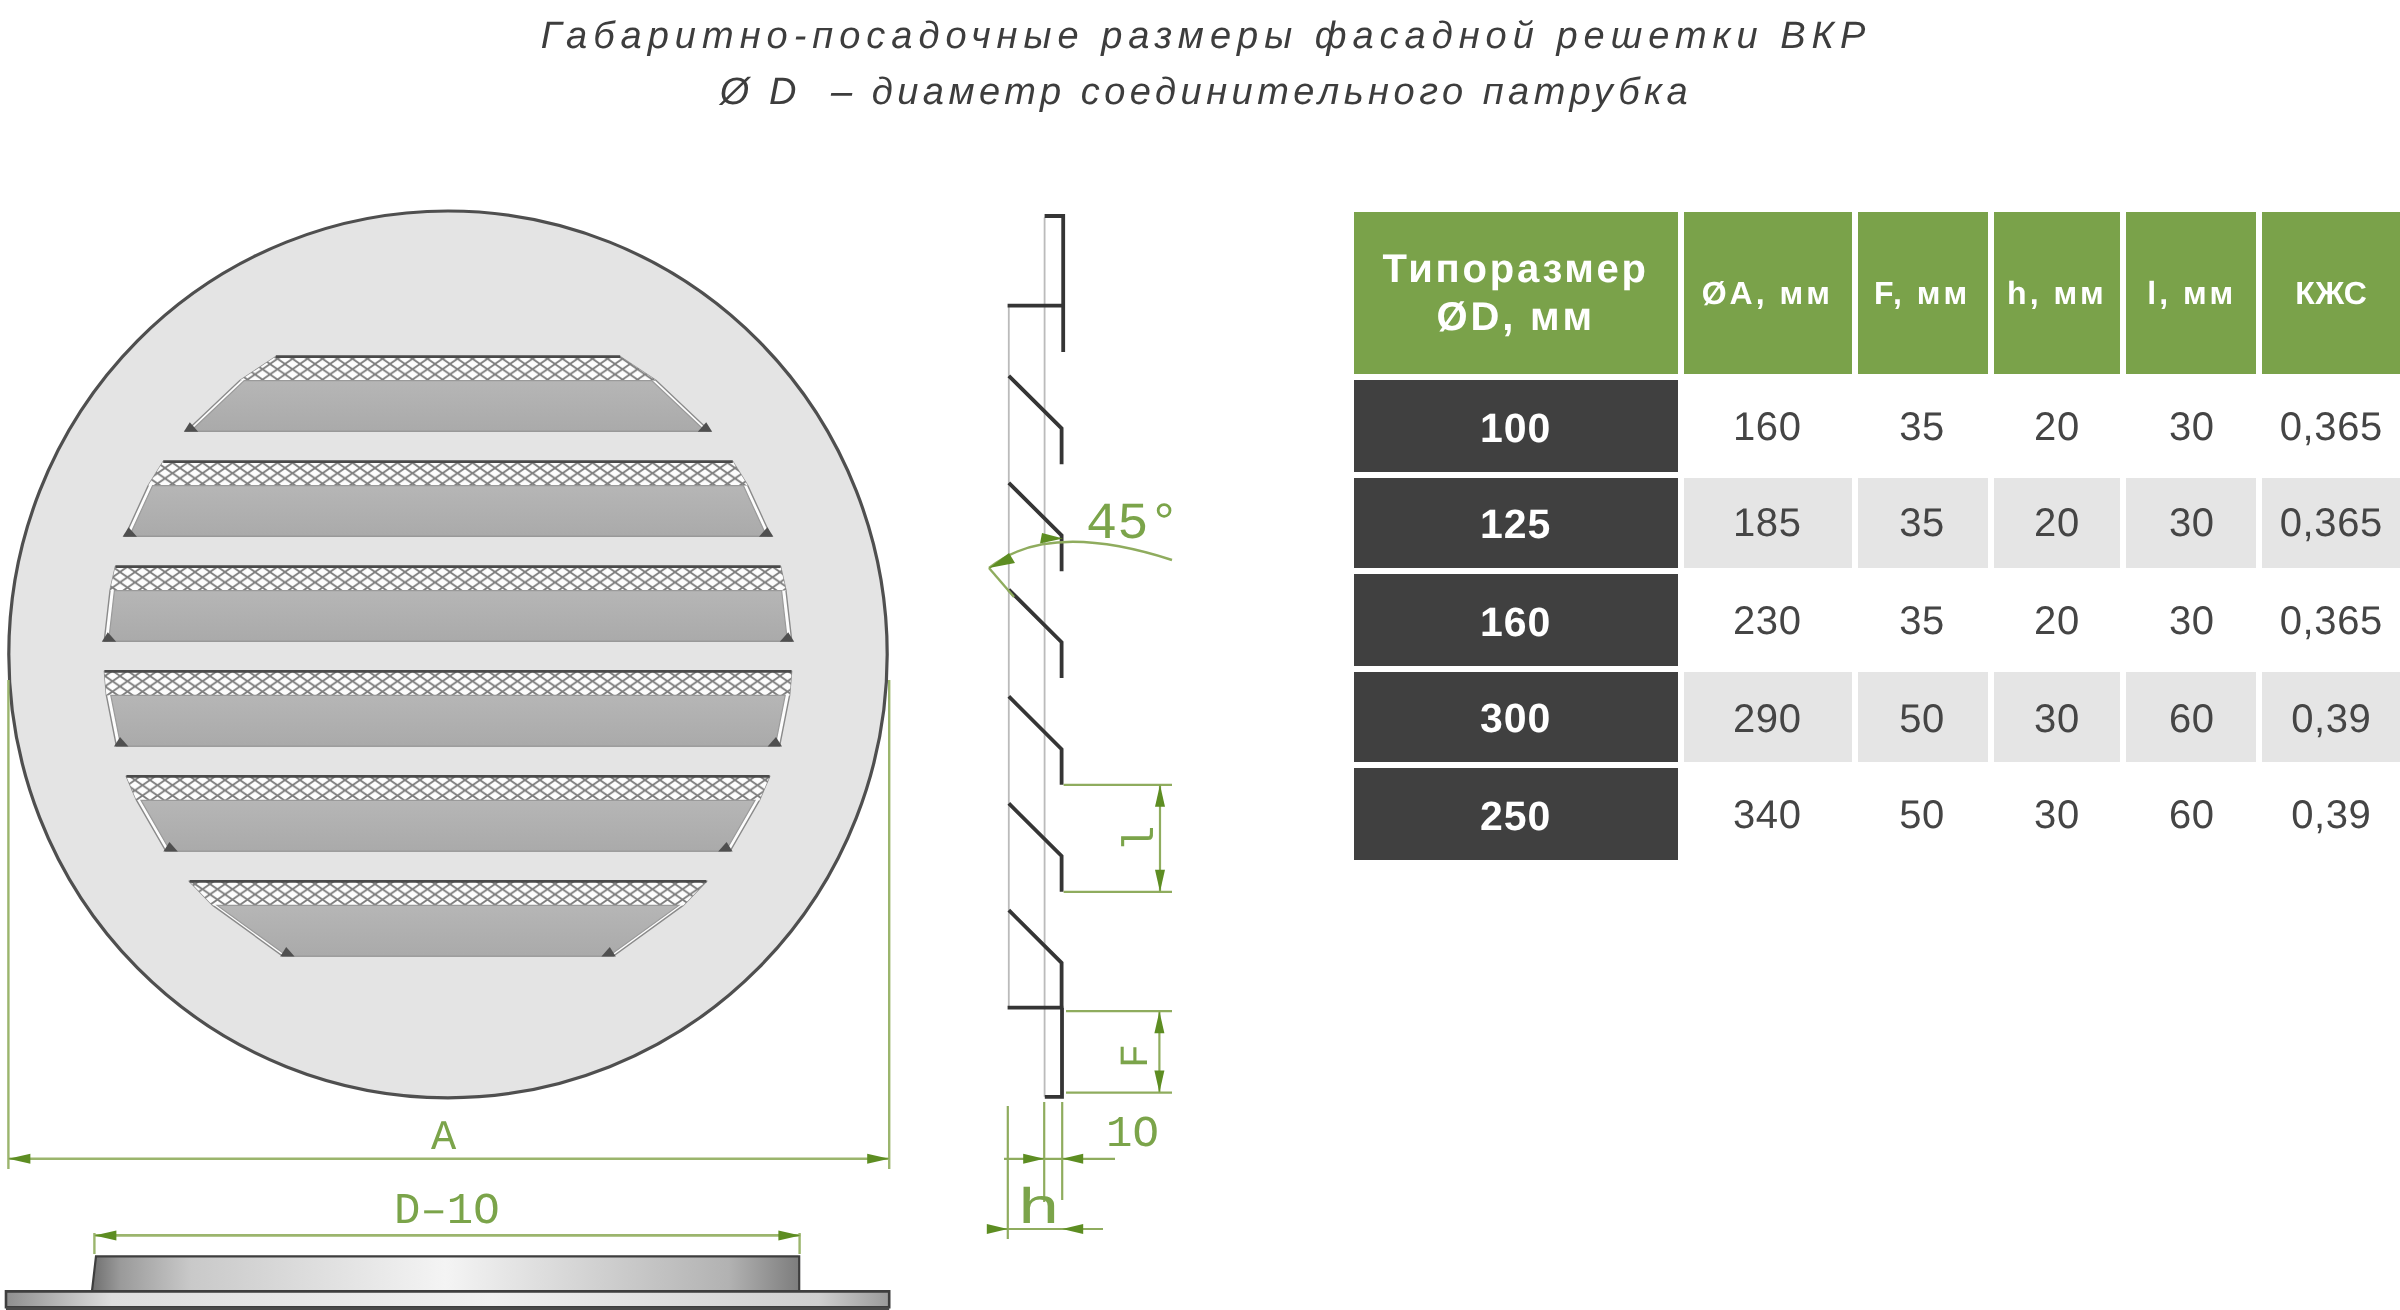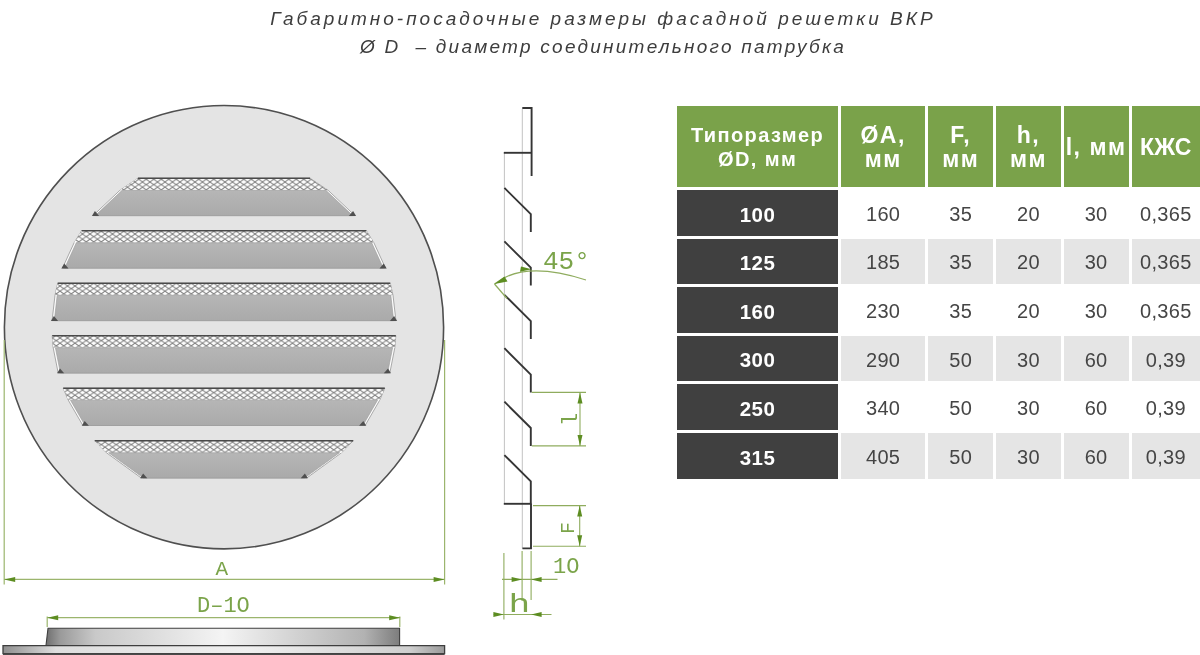--- a/index.html
+++ b/index.html
@@ -1,20 +1,20 @@
 <!DOCTYPE html>
 <html><head><meta charset="utf-8">
 <style>
 html,body{margin:0;padding:0;width:1200px;height:655px;background:#fff;overflow:hidden;}
 body{font-family:"Liberation Sans",sans-serif;position:relative;}
 .title{position:absolute;left:0;top:5px;width:1206px;text-align:center;font-style:italic;
  font-size:19px;line-height:27.5px;color:#3d3d3d;letter-spacing:3.0px;}
 table{position:absolute;left:641px;top:106px;border-collapse:separate;border-spacing:0;table-layout:fixed;margin-left:36px;}
 td,th{padding:0;text-align:center;vertical-align:middle;overflow:hidden;}
-th{background:#7aa24a;color:#fff;font-weight:bold;font-size:23px;line-height:23.5px;font-style:normal;letter-spacing:1.5px;}
+th{background:#7aa24a;color:#fff;font-weight:bold;font-size:16px;line-height:23.5px;font-style:normal;letter-spacing:1.5px;}
 thead th{height:79px;padding-top:2px;}
 tbody td{height:42.6px;border-top:3px solid #fff;font-size:20px;color:#454545;letter-spacing:0.3px;padding-top:3px;}
 tbody th{height:42.6px;border-top:3px solid #fff;background:#404040;font-size:20.5px;letter-spacing:0.5px;padding-top:3px;}
 .bR{border-right:3px solid #fff;}
 tr.alt td{background:#e5e5e5;}
 tr.wh td{background:#fff;}
 .cad{font-family:"Liberation Mono",monospace;fill:#7ba44a;}
 </style></head>
 <body>
 <div class="title">Габаритно-посадочные размеры фасадной решетки ВКР<br>
@@ -202,21 +202,13 @@
         <td>0,39</td>
       </tr>
 <tr class="wh">
         <th class="bR">250</th>
         <td class="bR">340</td>
         <td class="bR">50</td>
         <td class="bR">30</td>
         <td class="bR">60</td>
         <td>0,39</td>
       </tr>
-<tr class="alt">
-        <th class="bR">315</th>
-        <td class="bR">405</td>
-        <td class="bR">50</td>
-        <td class="bR">30</td>
-        <td class="bR">60</td>
-        <td>0,39</td>
-      </tr>
 </tbody>
 </table>
 </body></html>

